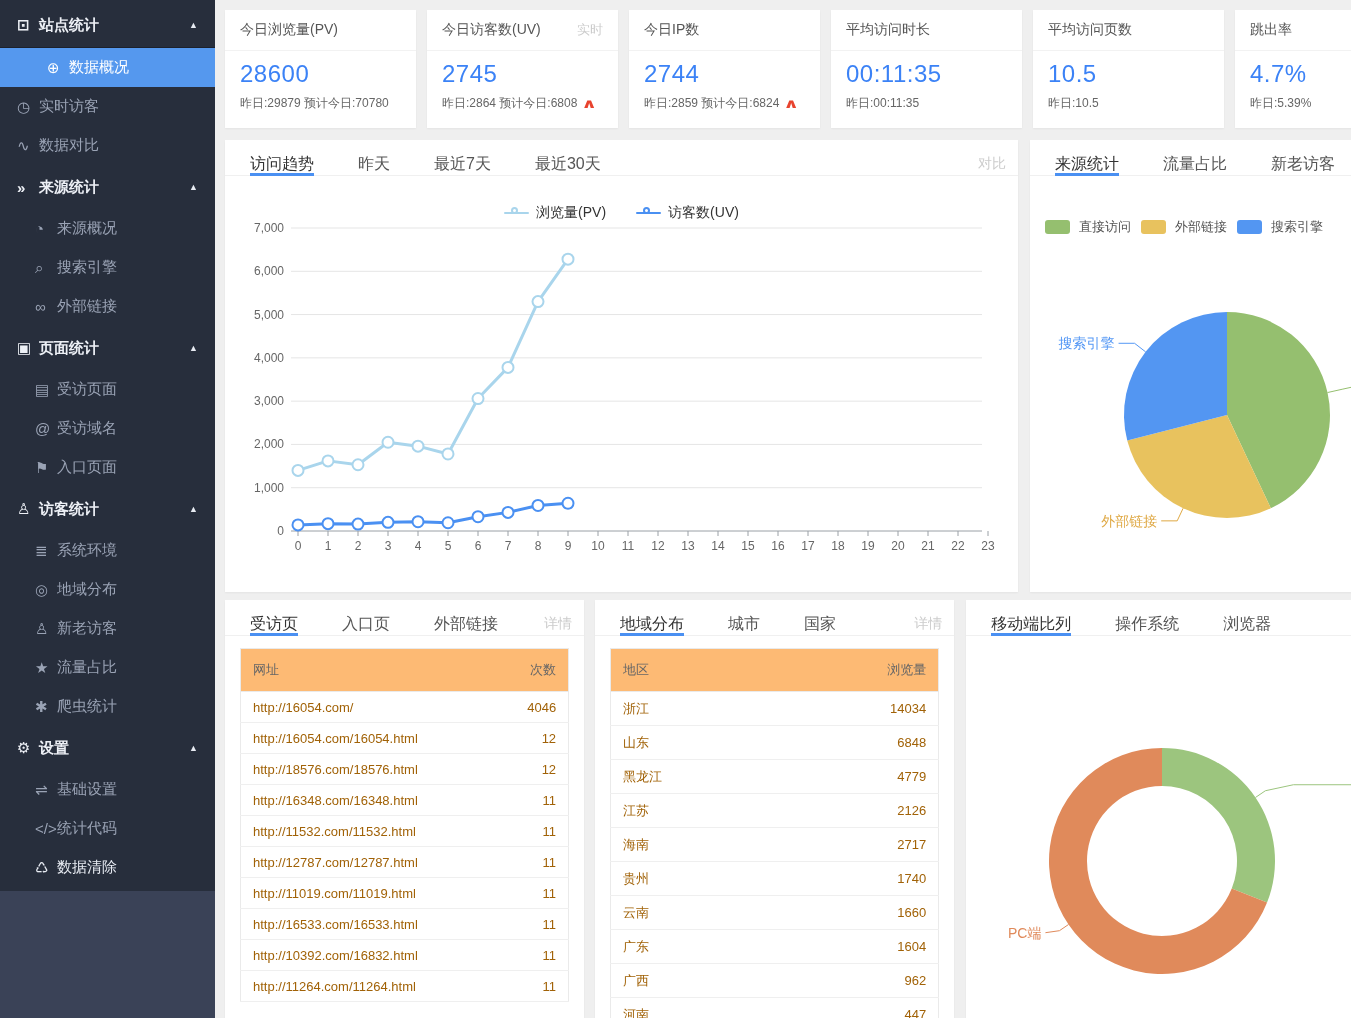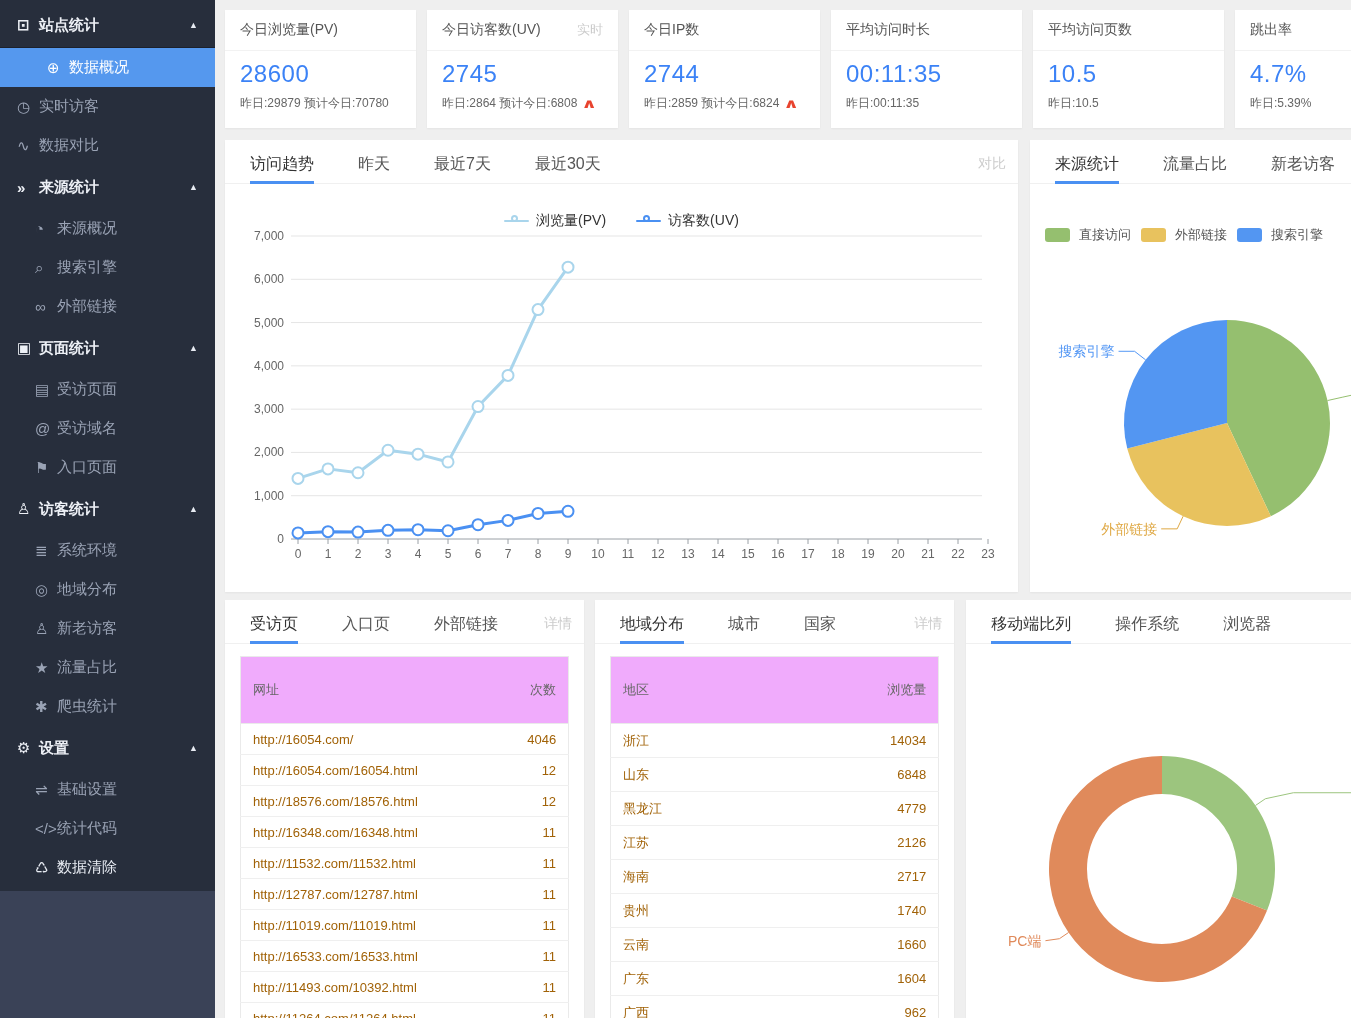--- a/index.html
+++ b/index.html
@@ -41,37 +41,37 @@
   .row { display:flex; }
   .row.mid { margin-top:12px; gap:12px; }
   .row.bottom { margin-top:8px; gap:11px; }
   .panel { background:#fff; box-shadow:0 1px 2px rgba(0,0,0,.05); position:relative; }
   .panel.trend { width:795px; height:452px; }
   .panel.source { width:420px; height:452px; }
   .panel.pages { width:392px; height:430px; }
   .panel.region { width:392px; height:430px; }
   .panel.device { width:420px; height:430px; margin-left:1px; }
 
-  .tabs { display:flex; align-items:stretch; height:44px; padding:0 12px 0 25px; border-bottom:1px solid #f0f0f0; }
+  .tabs { display:flex; align-items:stretch; height:36px; padding:0 12px 0 25px; border-bottom:1px solid #f0f0f0; }
   .tab { font-size:16px; color:#555; margin-right:44px; line-height:47px; position:relative; white-space:nowrap; }
   .tab.active { color:#333; }
   .tab.active::after { content:""; position:absolute; left:0; right:0; bottom:-1px; height:3px; background:#4a90f2; }
   .tab-action { margin-left:auto; margin-right:0; font-size:14px; color:#ccc; line-height:47px; }
 
   
   .legend { display:flex; justify-content:center; align-items:center; gap:30px; height:26px; margin-top:9px; font-size:14px; color:#333; }
   .lg-item { display:flex; align-items:center; gap:7px; cursor:pointer;margin-top:29px; }
   .lg-line { position:relative; width:25px; height:2px; border-radius:1px; }
   .lg-ring { position:absolute; left:7px; top:-5px; width:7px; height:7px; border-radius:50%; background:#fff; border-style:solid; border-width:2px; }
   svg.chart { display:block; }
   #trend-chart { margin-top:5px; }
 
   
   table.data { width:calc(100% - 30px); margin:12px 15px 0 15px; border-collapse:collapse; font-size:13px; border:1px solid #eaeaea; }
-  table.data th { background:#f0abfc; color:#666; font-weight:normal; text-align:left; padding:24px 12px; border-bottom:1px solid #eaeaea;margin-top:7px; }
+  table.data th { background:#fdba74; color:#666; font-weight:normal; text-align:left; padding:12px 12px; border-bottom:1px solid #eaeaea;margin-top:7px; }
   table.data td { color:#a16207; padding:7.5px 12px; border-bottom:1px solid #efefef; }
   table.data .num { text-align:right; }
 
   
   .pie-body { position:relative; height:403px; }
   .pie-legend { position:absolute; left:15px; top:42px; display:flex; gap:10px; z-index:2; }
   .pl-item { display:flex; align-items:center; gap:9px; cursor:pointer; }
   .pl-swatch { width:25px; height:14px; border-radius:3px; }
   .pl-label { font-size:13px; color:#555; }
   .pie-body svg, .donut-body svg { position:absolute; left:0; top:0; }
@@ -432,21 +432,21 @@
               </tr>
               <tr>
                 <td>http://11019.com/11019.html</td>
                 <td class="num">11</td>
               </tr>
               <tr>
                 <td>http://16533.com/16533.html</td>
                 <td class="num">11</td>
               </tr>
               <tr>
-                <td>http://11493.com/10392.html</td>
+                <td>http://10392.com/16832.html</td>
                 <td class="num">11</td>
               </tr>
               <tr>
                 <td>http://11264.com/11264.html</td>
                 <td class="num">11</td>
               </tr>
             </tbody>
           </table>
       </section>
 

